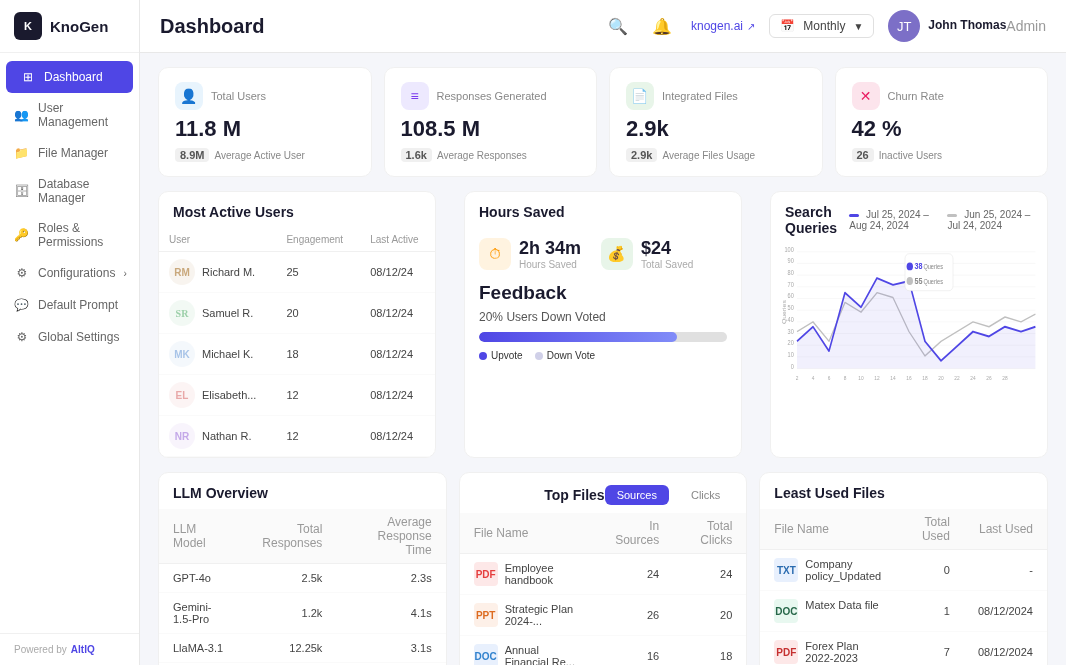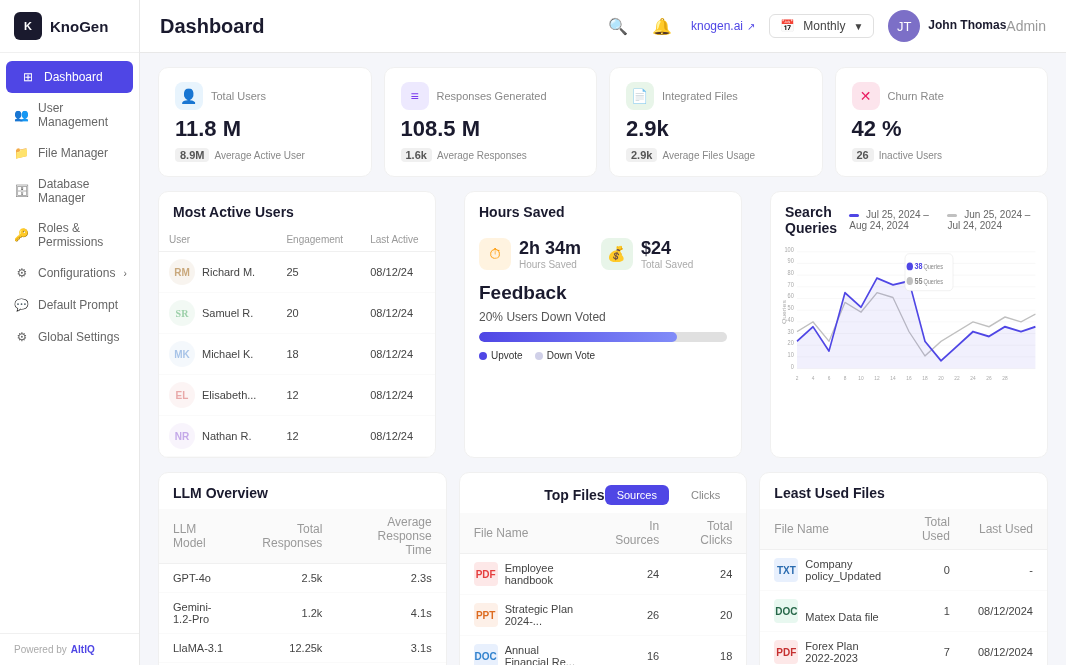--- a/index.html
+++ b/index.html
@@ -102,21 +102,21 @@
 
     
     .top-files-header { display: flex; align-items: center; justify-content: flex-end; padding: 12px 14px 8px; }
     .tab-group { display: flex; gap: 10px; }
     .tab-btn { padding: 4px 12px; border-radius: 6px; font-size: 11px; border: none; cursor: pointer; background: transparent; color: #888; }
     .tab-btn.active { background: #4f46e5; color: #fff; }
     .file-icon { width: 24px; height: 24px; border-radius: 4px; display: flex; align-items: center; justify-content: center; font-size: 10px; font-weight: 700; flex-shrink: 0; }
     .file-icon.pdf { background: #fde8e8; color: #e53e3e; }
     .file-icon.ppt { background: #fdf0e8; color: #dd6b20; }
     .file-icon.doc { background: #e8f0fd; color: #3182ce; }
-    .file-cell { display: flex; align-items: flex-end; gap: 7px; }
+    .file-cell { display: flex; align-items: flex-start; gap: 7px; }
 
     
     .file-icon.txt2 { background: #e8f0fd; color: #2b6cb0; }
     .file-icon.doc2 { background: #e8f8f0; color: #276749; }
     .file-icon.pdf2 { background: #fde8e8; color: #c53030; }
 
     
     .main::-webkit-scrollbar { display: none; }
   </style>
 </head>
@@ -438,21 +438,21 @@
               <th>Average Response Time</th>
             </tr>
           </thead>
           <tbody id="llm-tbody">
               <tr>
     <td>GPT-4o</td>
     <td>2.5k</td>
     <td>2.3s</td>
   </tr>
               <tr>
-    <td>Gemini-1.2-Pro</td>
+    <td>Gemini-1.5-Pro</td>
     <td>1.2k</td>
     <td>4.1s</td>
   </tr>
               <tr>
     <td>LlaMA-3.1</td>
     <td>12.25k</td>
     <td>3.1s</td>
   </tr>
               <tr>
     <td>Mistral-7.B</td>

